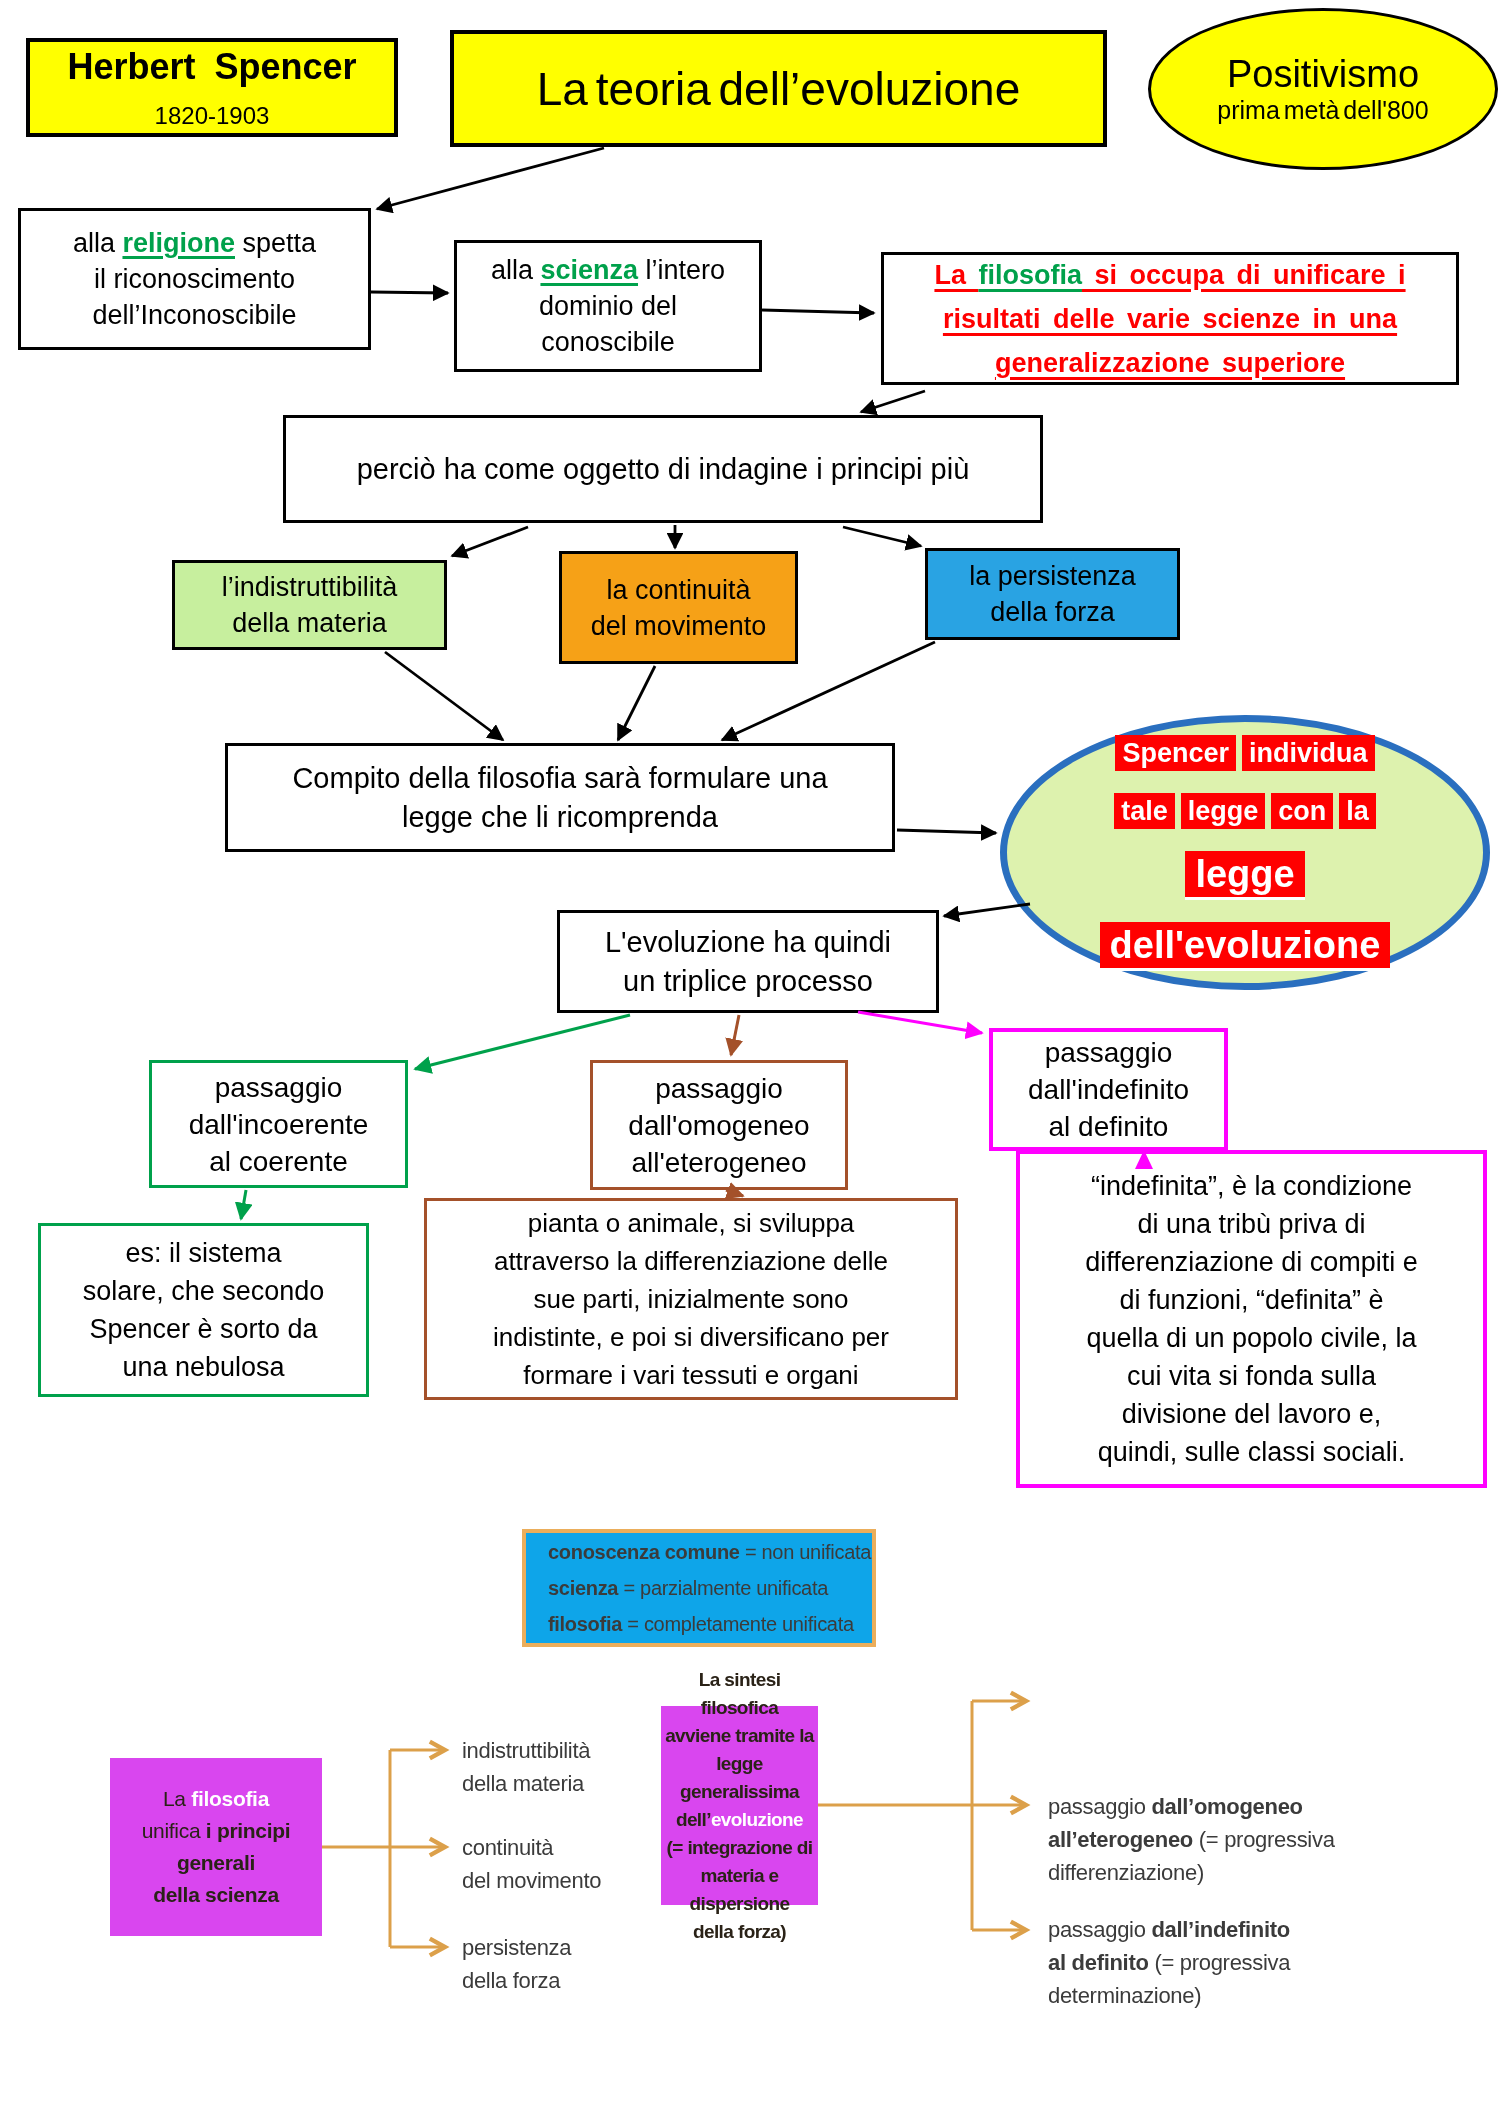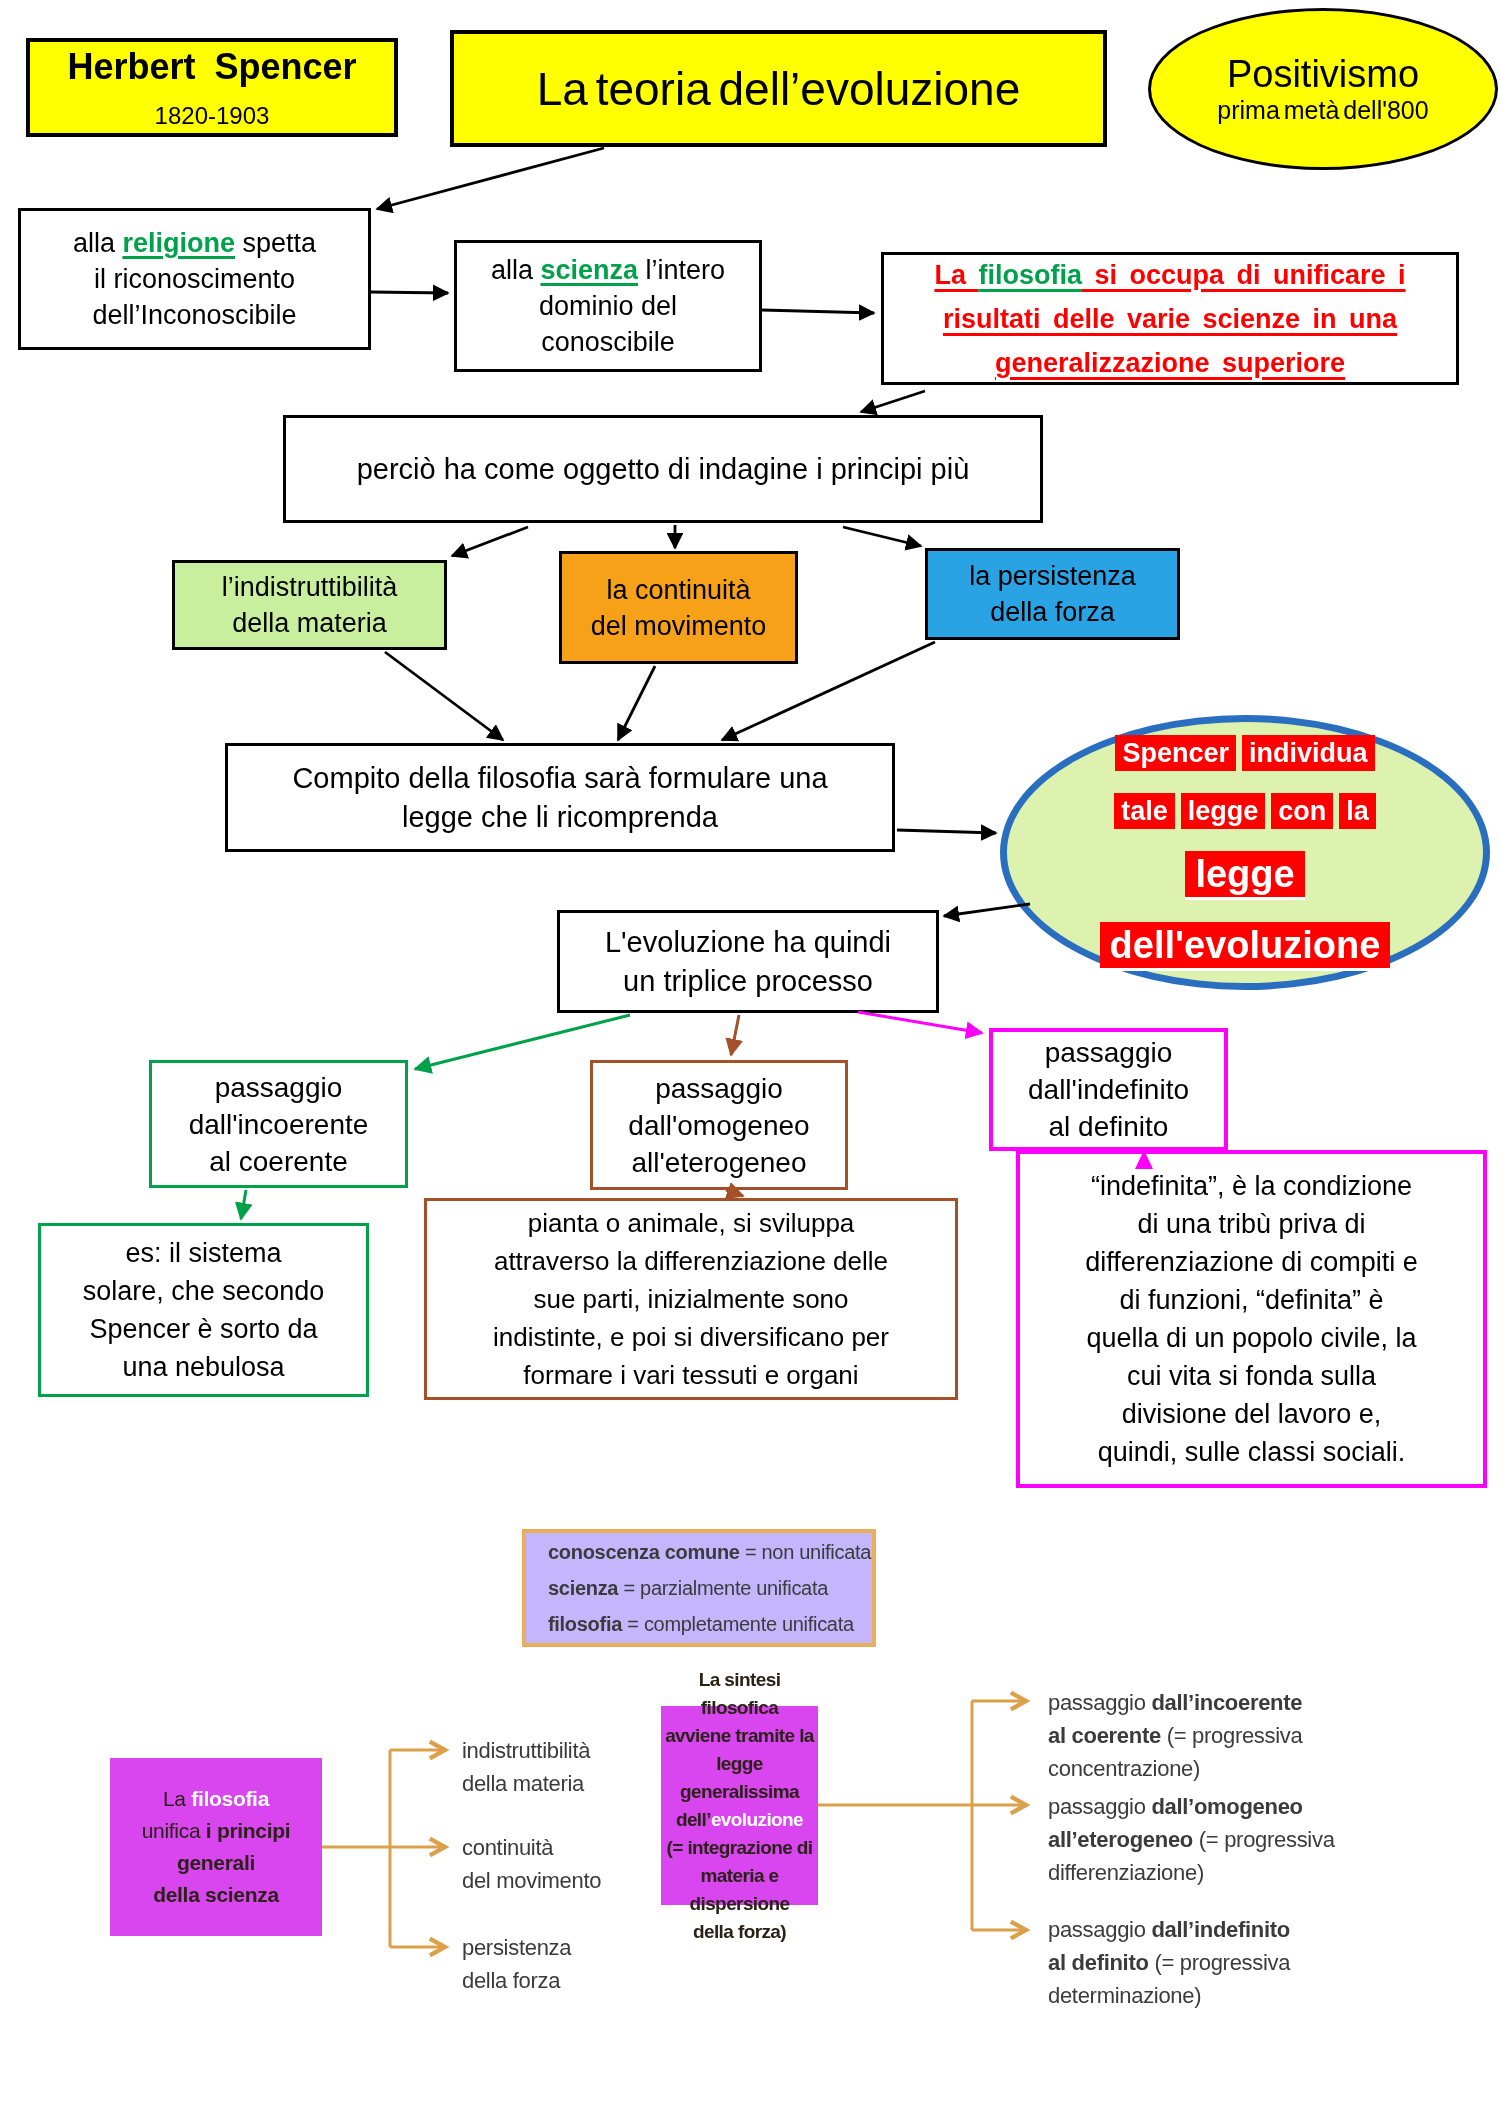--- a/index.html
+++ b/index.html
@@ -29,21 +29,21 @@
   .lawline{margin:3px 0;display:flex}
   .chip{background:#FF0000;color:#fff;font-weight:600;font-size:27px;line-height:34px;padding:1px 7px;margin:8px 3px;display:inline-block}
   .chip.big{font-size:38px;line-height:44px;font-weight:bold;border-bottom:3px solid #fff;padding:1px 10px}
   .pgreen{border:3px solid #00A14B;background:#fff}
   .pbrown{border:3px solid #A4512A;background:#fff}
   .pmag{border:4px solid #FF00FF;background:#fff}
   .pre{white-space:pre-line}
   .ex{font-size:27px;line-height:38px}
   .ex2{font-size:26px;line-height:38px}
   .scan{color:#3B3B3B;letter-spacing:-0.3px}
-  .legend{background:#c4b5fd;border:4px solid #EBAE5B;align-items:flex-start;text-align:left;
+  .legend{background:#0ea5e9;border:4px solid #EBAE5B;align-items:flex-start;text-align:left;
           padding-left:22px;font-size:20px;line-height:36px}
   .lterm{font-weight:bold}
   .gold{background:#d946ef;color:#2A2217;font-size:21px;line-height:32px;letter-spacing:-0.3px}
   .gold2{font-size:19px;line-height:28px;font-weight:bold;letter-spacing:-0.6px}
   .wb{color:#fff;font-weight:bold}
   .bd{font-weight:bold}
   .prin{font-size:22px;line-height:33px;text-align:left}
   .proc{font-size:22px;line-height:33px;text-align:left}
   svg.overlay{position:absolute;left:0;top:0;pointer-events:none}
 </style>
@@ -179,25 +179,20 @@
   <div class="abs ctr gold gold2" style="left:661px;top:1706px;width:157px;height:199px">
     <div>La sintesi filosofica</div>
     <div>avviene tramite la</div>
     <div>legge generalissima</div>
     <div><span>dell’</span><span class="wb">evoluzione</span></div>
     <div>(= integrazione di</div>
     <div>materia e dispersione</div>
     <div>della forza)</div>
   </div>
 
-  <div class="abs proc scan" style="left:1048px;top:1686px;width:300px">
-    <div><span>passaggio </span><span class="bd">dall’incoerente</span></div>
-    <div><span class="bd">al coerente </span><span>(= progressiva</span></div>
-    <div>concentrazione)</div>
-  </div>
   <div class="abs proc scan" style="left:1048px;top:1790px;width:300px">
     <div><span>passaggio </span><span class="bd">dall’omogeneo</span></div>
     <div><span class="bd">all’eterogeneo </span><span>(= progressiva</span></div>
     <div>differenziazione)</div>
   </div>
   <div class="abs proc scan" style="left:1048px;top:1913px;width:300px">
     <div><span>passaggio </span><span class="bd">dall’indefinito</span></div>
     <div><span class="bd">al definito </span><span>(= progressiva</span></div>
     <div>determinazione)</div>
   </div>

